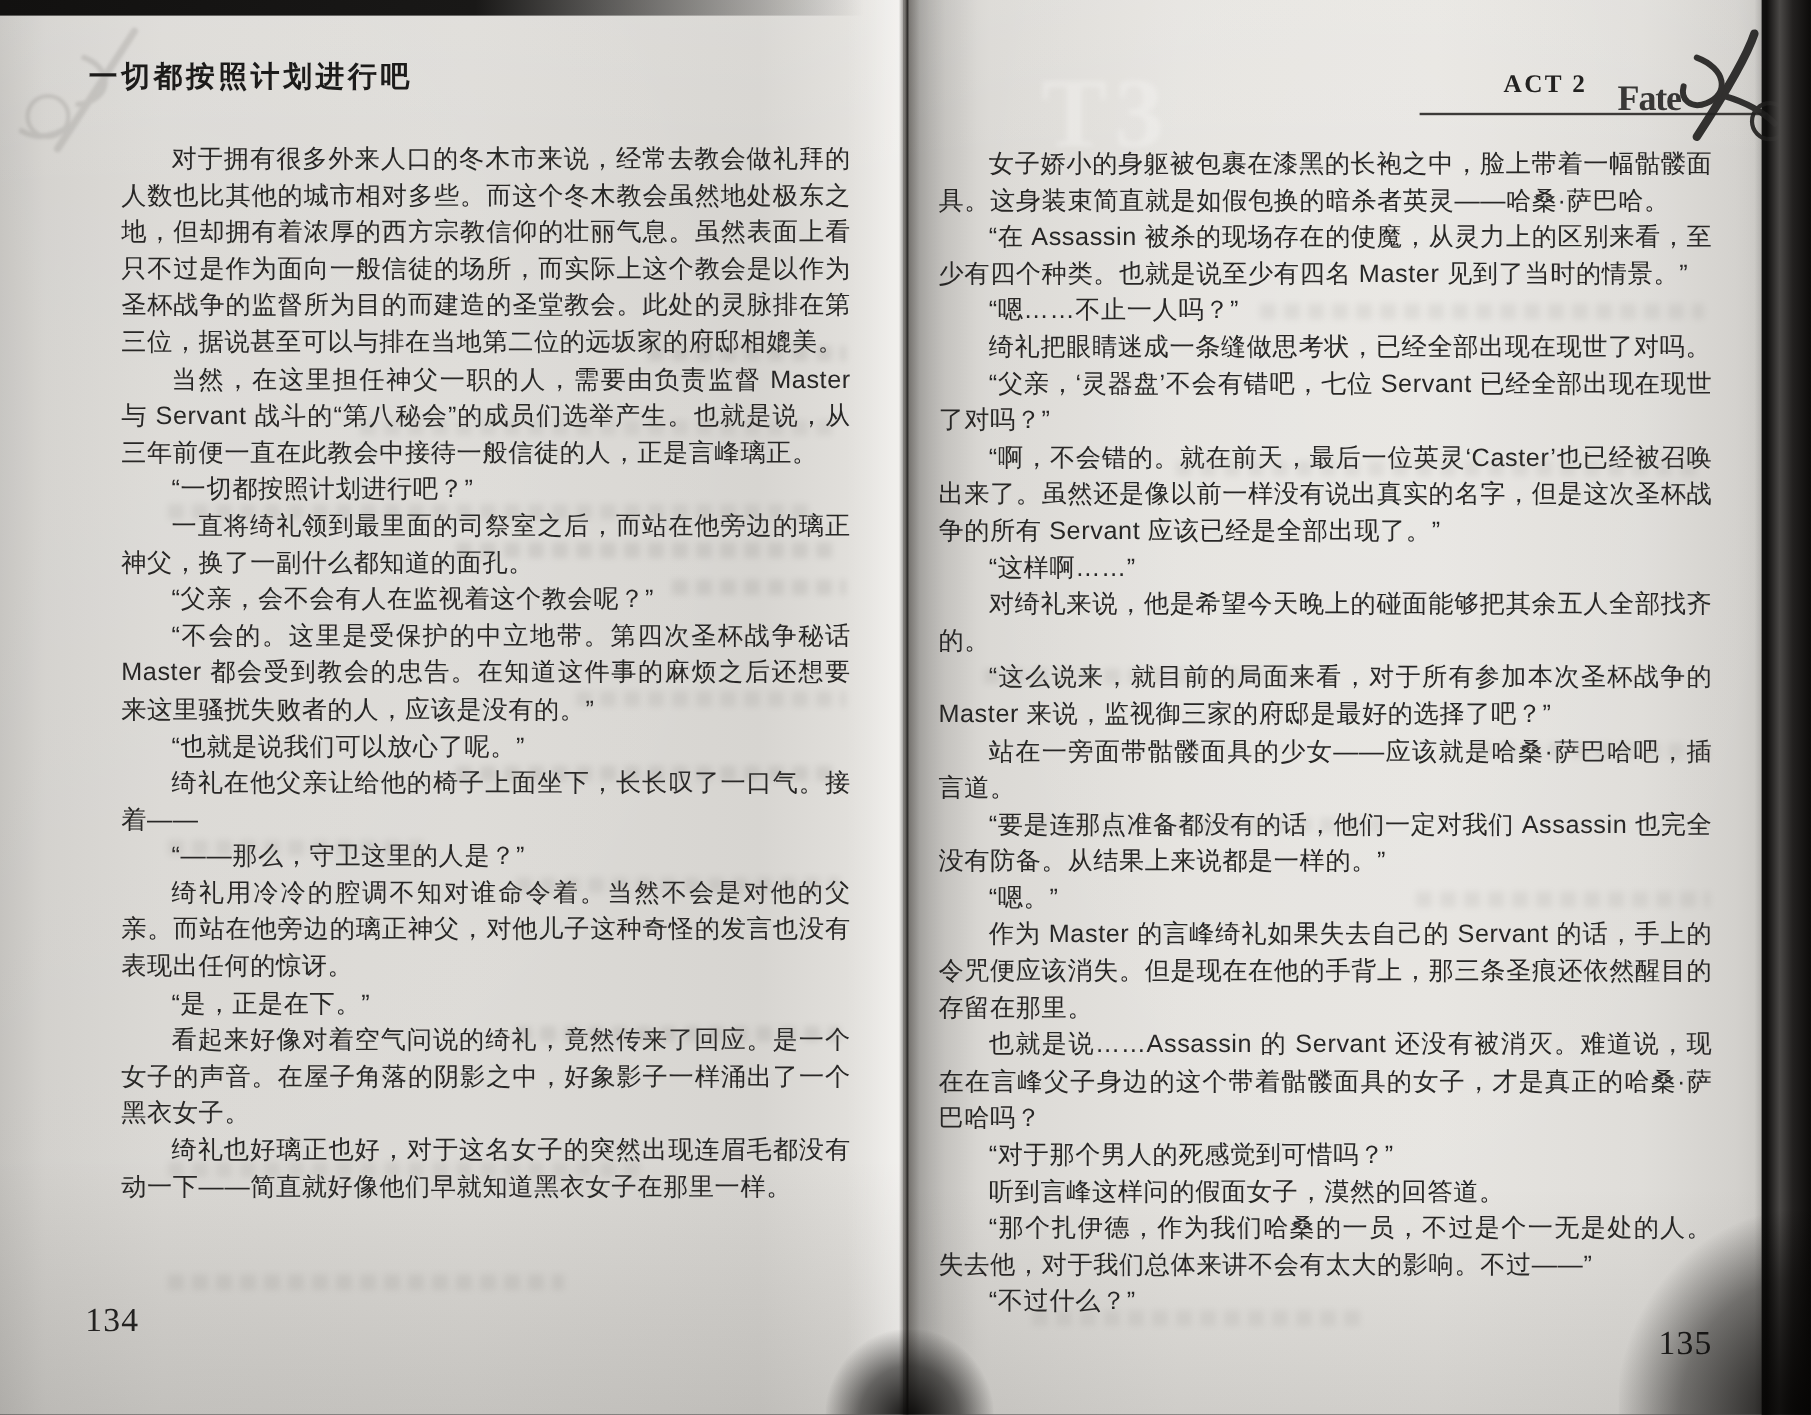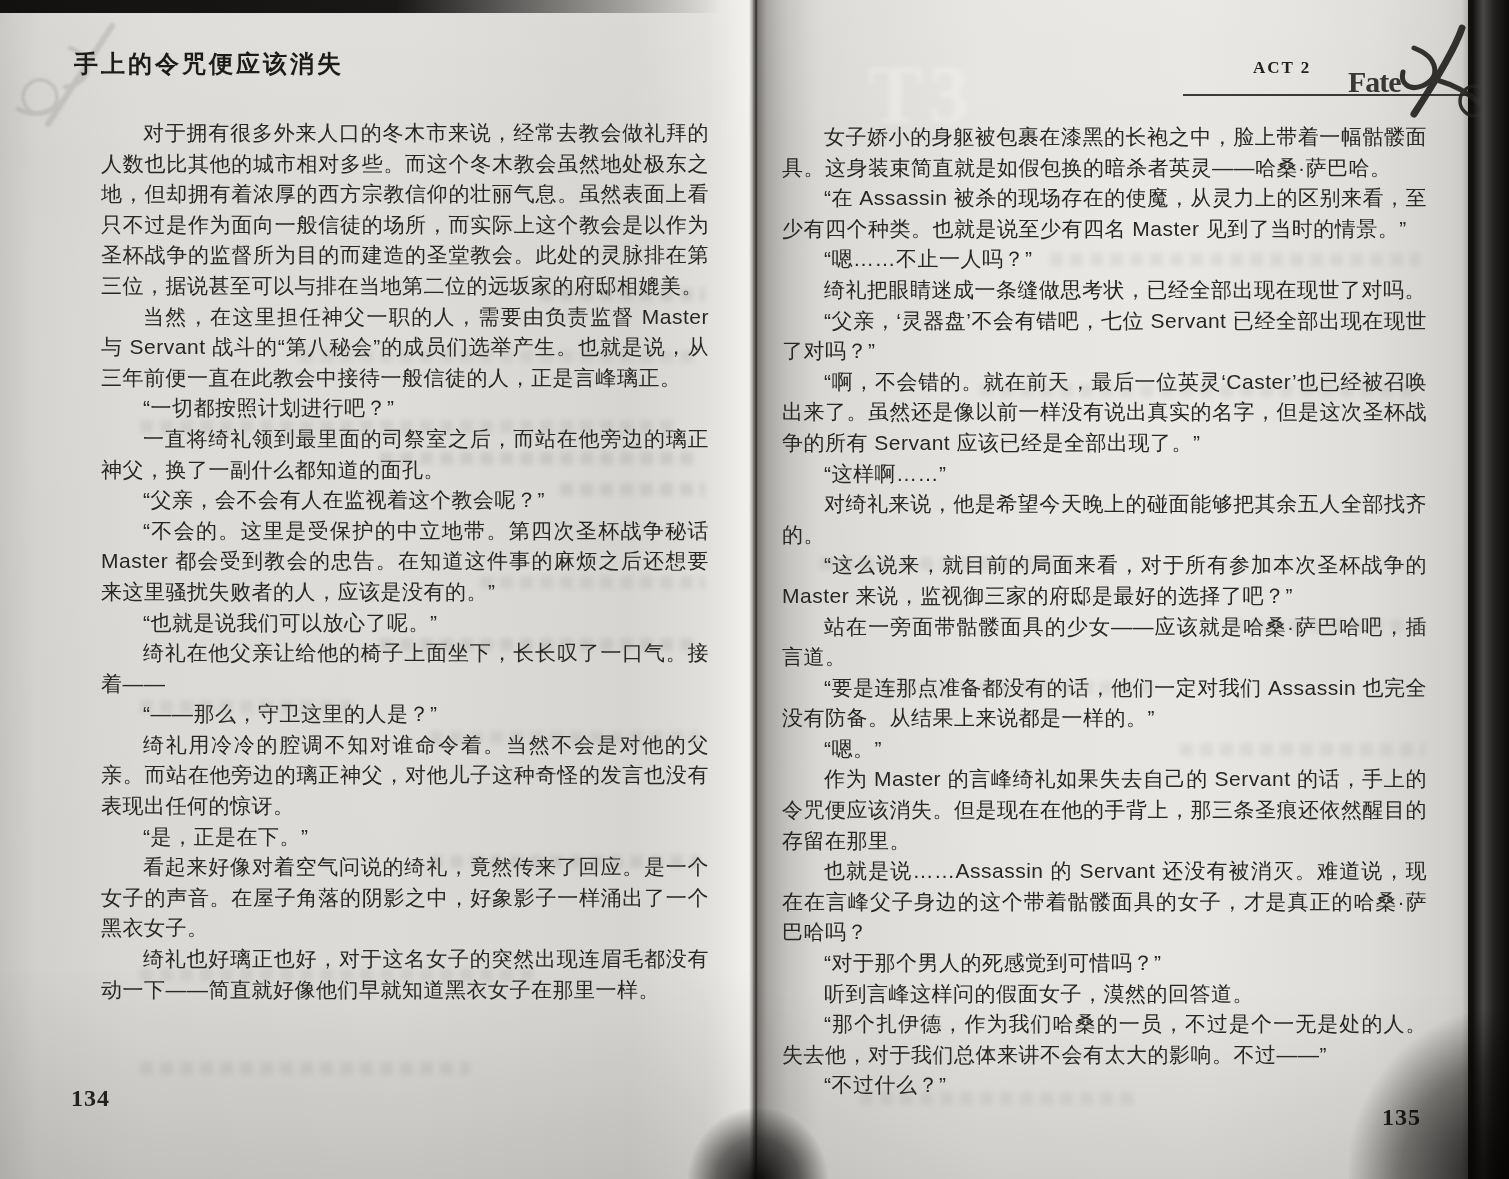--- a/index.html
+++ b/index.html
@@ -36,63 +36,63 @@
   .right-edge{position:absolute;left:1462px;top:0;width:47px;height:1179px;
     background:linear-gradient(90deg, rgba(0,0,0,0) 0%, rgba(0,0,0,.22) 22%, #4a4846 45%, #232120 68%, #0c0b0a 100%);}
   .corner-br{position:absolute;right:0;bottom:0;width:160px;height:170px;
     background:radial-gradient(ellipse at 100% 100%, rgba(6,5,4,.95) 0%, rgba(6,5,4,.45) 48%, rgba(6,5,4,0) 72%);}
 
   
   .left-header{position:absolute;left:74px;top:48px;margin:0;
     font-size:24px;font-weight:bold;letter-spacing:3px;color:#1c1b1a;
     font-family:"Liberation Serif","DejaVu Serif",serif;}
   .act-label{position:absolute;left:1253px;top:58px;
-    font-size:17px;font-weight:bold;letter-spacing:2px;color:#232221;}
+    font-size:21px;font-weight:bold;letter-spacing:2px;color:#232221;}
   .act-underline{position:absolute;left:1183px;top:94px;width:290px;height:2px;background:#3c3a38;}
 
   
   .fz-logo{position:absolute;left:1342px;top:24px;width:162px;height:102px;opacity:.92;}
   .fz-logo .stroke{fill:none;stroke:#242322;stroke-linecap:round;}
   .fz-word{font-family:"Liberation Serif","DejaVu Serif",serif;font-weight:bold;font-size:30px;fill:#2b2a29;letter-spacing:-1px;}
   .bleed-logo{position:absolute;left:10px;top:18px;width:136px;height:126px;opacity:.20;filter:blur(1.3px);}
   .bleed-logo .stroke{fill:none;stroke:#6e6b67;stroke-linecap:round;}
   .watermark{position:absolute;left:868px;top:48px;
     font-size:82px;font-weight:bold;color:#f4f3f1;opacity:.42;filter:blur(2px);letter-spacing:6px;}
 
   
   .text-col{position:absolute;color:#282726;font-size:21px;line-height:30.6px;
     text-align:justify;letter-spacing:.5px;
     font-family:Liberation Sans, sans-serif;}
   .text-col p{margin:0;text-indent:2em;}
   .col-left{left:101px;top:118px;width:608px;}
   .col-right{left:782px;top:122px;width:645px;}
 
   
-  .pagenum{position:absolute;font-size:24px;font-weight:bold;color:#232221;letter-spacing:1px;}
+  .pagenum{position:absolute;font-size:28px;font-weight:normal;color:#232221;letter-spacing:1px;}
   .num-left{left:71px;top:1085px;}
   .num-right{left:1382px;top:1104px;}
 
   
   .ghost{position:absolute;height:13px;
     background:repeating-linear-gradient(90deg, rgba(102,99,95,.85) 0 13px, rgba(102,99,95,0) 13px 20px);
     filter:blur(2.6px);opacity:.15;}
 </style>
 </head>
 <body>
 
 <div class="book">
 
   <section class="page page-left">
     <svg class="bleed-logo" viewBox="0 0 136 126">
       <path class="stroke" d="M102,8 L38,106" stroke-width="6"></path>
       <path class="stroke" d="M60,30 C86,40 82,66 55,69" stroke-width="4.5"></path>
       <path class="stroke" d="M50,86 C34,97 20,98 8,91" stroke-width="4.5"></path>
       <circle class="stroke" cx="30" cy="79" r="17" stroke-width="3.5"></circle>
     </svg>
-    <h1 class="left-header">手上的令咒便应该消失</h1>
+    <h1 class="left-header">一切都按照计划进行吧</h1>
     <div class="text-col col-left">
         <p>对于拥有很多外来人口的冬木市来说，经常去教会做礼拜的人数也比其他的城市相对多些。而这个冬木教会虽然地处极东之地，但却拥有着浓厚的西方宗教信仰的壮丽气息。虽然表面上看只不过是作为面向一般信徒的场所，而实际上这个教会是以作为圣杯战争的监督所为目的而建造的圣堂教会。此处的灵脉排在第三位，据说甚至可以与排在当地第二位的远坂家的府邸相媲美。</p>
         <p>当然，在这里担任神父一职的人，需要由负责监督 Master 与 Servant 战斗的“第八秘会”的成员们选举产生。也就是说，从三年前便一直在此教会中接待一般信徒的人，正是言峰璃正。</p>
         <p>“一切都按照计划进行吧？”</p>
         <p>一直将绮礼领到最里面的司祭室之后，而站在他旁边的璃正神父，换了一副什么都知道的面孔。</p>
         <p>“父亲，会不会有人在监视着这个教会呢？”</p>
         <p>“不会的。这里是受保护的中立地带。第四次圣杯战争秘话 Master 都会受到教会的忠告。在知道这件事的麻烦之后还想要来这里骚扰失败者的人，应该是没有的。”</p>
         <p>“也就是说我们可以放心了呢。”</p>
         <p>绮礼在他父亲让给他的椅子上面坐下，长长叹了一口气。接着——</p>
         <p>“——那么，守卫这里的人是？”</p>

